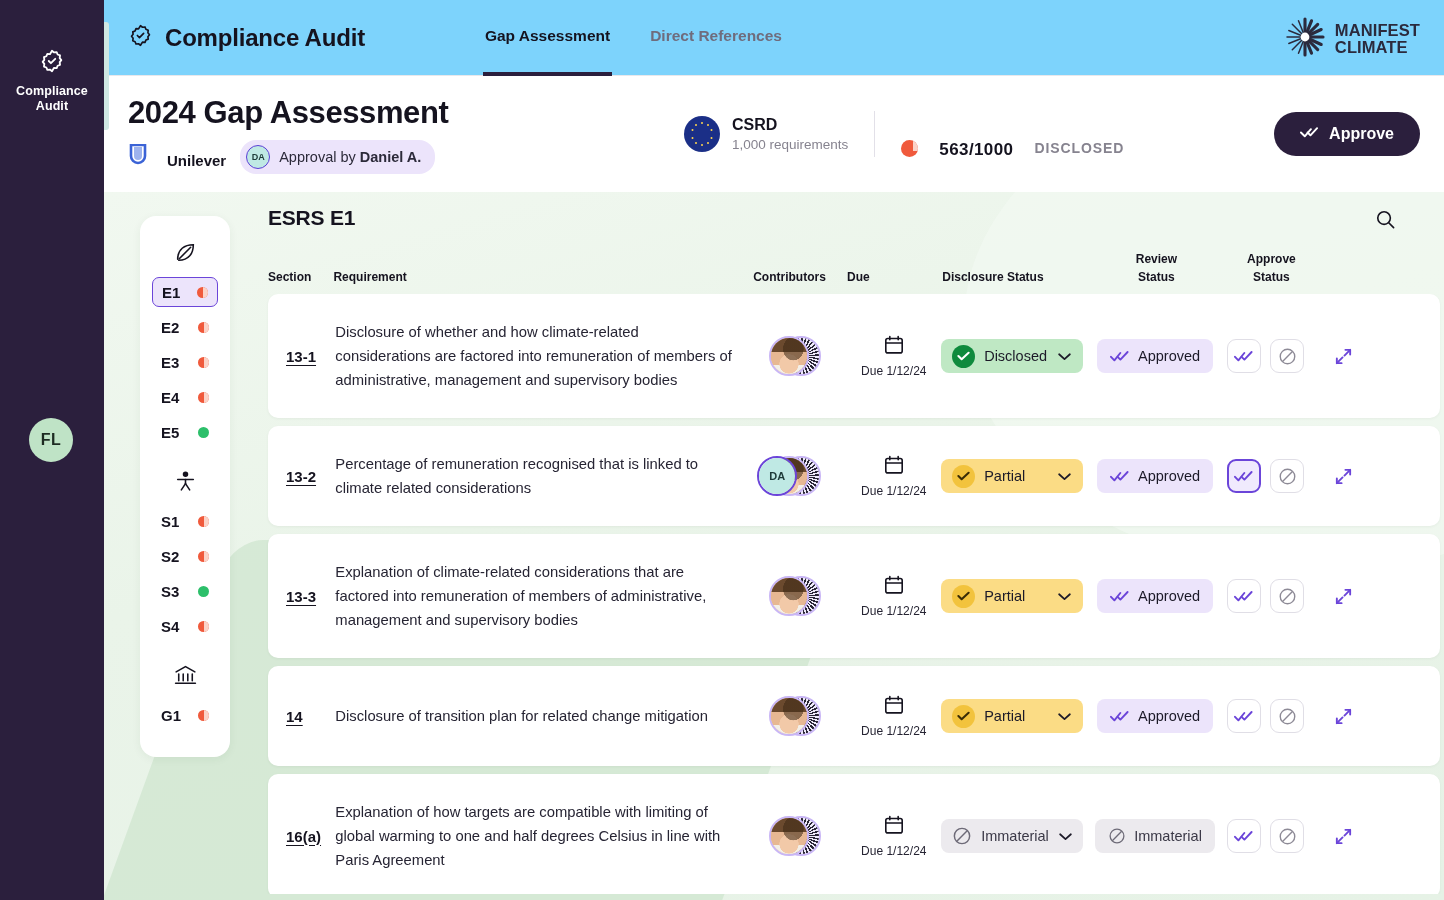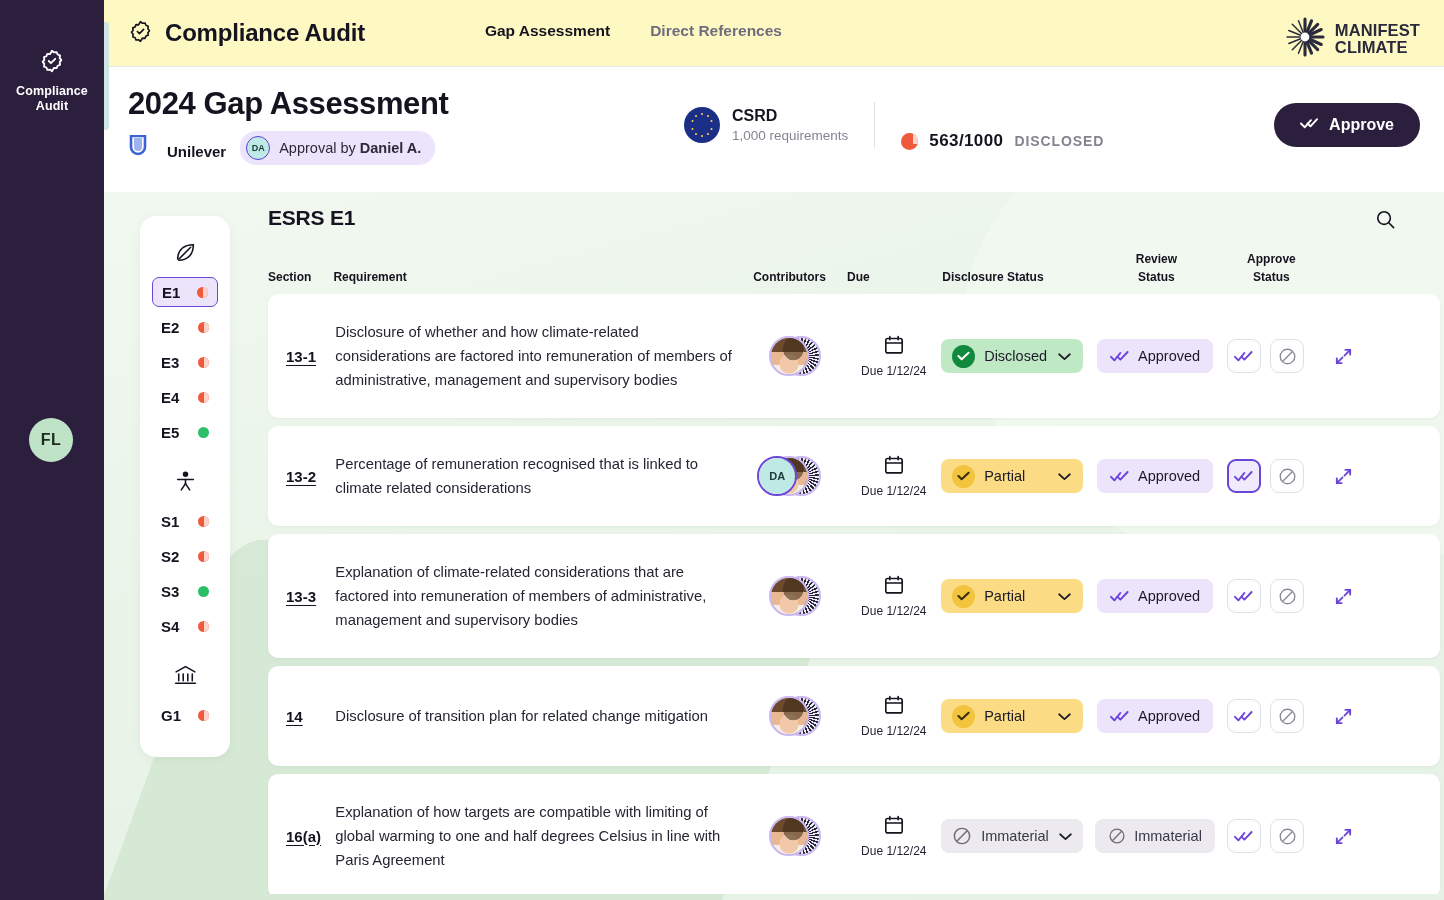--- a/index.html
+++ b/index.html
@@ -37,21 +37,21 @@
 
   
   .content { position: relative; width: 1340px; height: 900px; overflow: hidden; background: #fff; }
   .accent-bar {
     position: absolute; left: 0; top: 22px; width: 5px; height: 108px;
     background: #cfe7e3; border-radius: 0 3px 3px 0; z-index: 5;
   }
 
   
   .topbar {
-    height: 67px; background: #fef9c3;
+    height: 76px; background: #7dd3fc;
     display: flex; align-items: center;
     border-bottom: 1px solid #e8e8ec;
     position: relative; z-index: 4;
   }
   .brand { display: flex; align-items: center; gap: 12px; margin-left: 24px; }
   .brand-title { font-size: 24px; font-weight: 700; color: #15131f; letter-spacing: -.2px; }
   .tabs { display: flex; align-items: flex-end; gap: 36px; margin-left: 118px; height: 76px; }
   .tab {
     height: 76px; display: flex; align-items: center;
     font-size: 15.5px; color: #6f6c7d; font-weight: 600;
@@ -87,21 +87,21 @@
   .csrd { display: flex; align-items: center; gap: 12px; }
   .csrd-badge {
     width: 36px; height: 36px; border-radius: 50%;
     background: #1b2f87; display: flex; align-items: center; justify-content: center;
     position: relative;
   }
   .csrd-badge span { font-size: 6.5px; color: #ffd64d; font-weight: 700; letter-spacing: .2px; }
   .csrd-name { font-size: 16px; font-weight: 700; color: #15131f; }
   .csrd-sub { font-size: 13.5px; color: #86838f; margin-top: 3px; }
   .divider-v { width: 1px; height: 46px; background: #e2e0e8; margin: 0 26px; }
-  .disclosed { display: flex; align-items: center; gap: 11px; margin-top: 32px; }
+  .disclosed { display: flex; align-items: flex-start; gap: 21px; margin-top: 32px; }
   .disclosed-num { font-size: 17px; font-weight: 700; color: #15131f; letter-spacing: .4px; }
   .disclosed-lbl { font-size: 14px; font-weight: 600; color: #86838f; letter-spacing: .9px; }
 
   .approve-btn {
     margin-left: auto;
     background: #2b1f3d; color: #fff;
     border: none; border-radius: 24px;
     height: 44px; padding: 0 26px;
     display: flex; align-items: center; gap: 10px;
     font-size: 16px; font-weight: 700; cursor: pointer;

